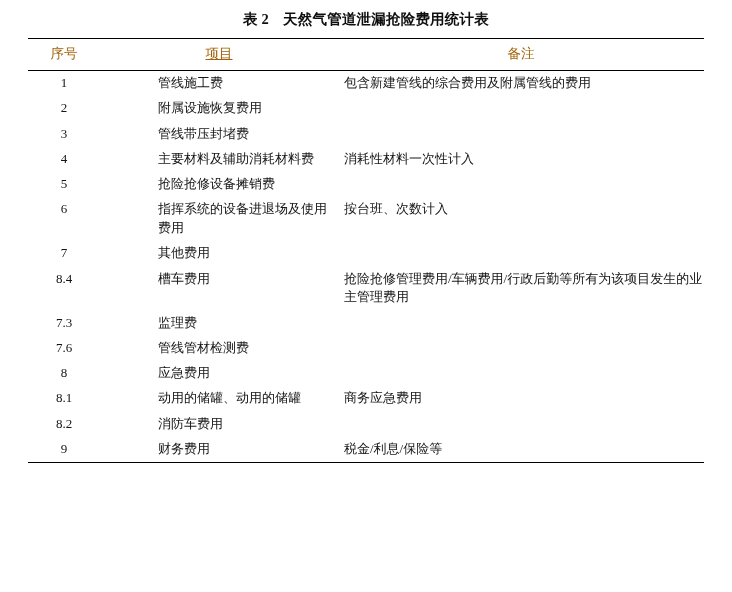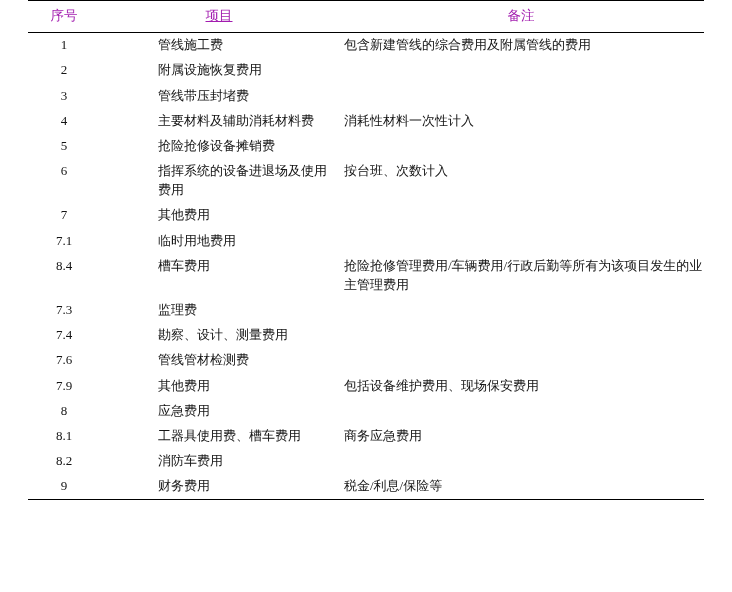--- a/index.html
+++ b/index.html
@@ -38,21 +38,21 @@
     border-collapse: collapse;
     font-size: 13px;
   }
   table.cost-table thead th {
     font-weight: normal;
     font-size: 13.5px;
     padding: 6px 0 7px 0;
     border-top: 1.6px solid #000;
     border-bottom: 1px solid #000;
     text-align: center;
-    color: #a21caf;
+    color: #a16207;
   }
   table.cost-table tbody tr:last-child td {
     border-bottom: 1.6px solid #000;
   }
   table.cost-table td {
     padding: 3.2px 0;
     vertical-align: top;
     line-height: 1.45;
     color: #141414;
   }
@@ -88,20 +88,23 @@
   .tall td {
     padding-top: 5.5px;
     padding-bottom: 5.5px;
   }
 </style>
 </head>
 <body>
 
 <div class="page">
 
+  <div class="table-caption">
+    <span class="cap-label">表 2</span><span class="cap-title">天然气管道泄漏抢险费用统计表</span>
+  </div>
 
   <table class="cost-table">
     <thead>
       <tr>
         <th class="col-no">序号</th>
         <th class="col-item">项目</th>
         <th class="col-remark">备注</th>
       </tr>
     </thead>
     <tbody>
@@ -134,57 +137,42 @@
         <td class="col-no">6</td>
         <td class="col-item">指挥系统的设备进退场及使用费用</td>
         <td class="col-remark">按台班、次数计入</td>
       </tr>
       <tr>
         <td class="col-no">7</td>
         <td class="col-item">其他费用</td>
         <td class="col-remark"></td>
       </tr>
       <tr class="tall">
-        <td class="col-no">7.1</td>
-        <td class="col-item">临时用地费用</td>
-        <td class="col-remark"></td>
-      </tr>
-      <tr class="tall">
         <td class="col-no">8.4</td>
         <td class="col-item">槽车费用</td>
         <td class="col-remark remark-multiline">抢险抢修管理费用/车辆费用/行政后勤等所有为该项目发生的业主管理费用</td>
       </tr>
       <tr class="tall">
         <td class="col-no">7.3</td>
         <td class="col-item">监理费</td>
         <td class="col-remark"></td>
       </tr>
       <tr class="tall">
-        <td class="col-no">7.4</td>
-        <td class="col-item">勘察、设计、测量费用</td>
-        <td class="col-remark"></td>
-      </tr>
-      <tr class="tall">
         <td class="col-no">7.6</td>
         <td class="col-item">管线管材检测费</td>
         <td class="col-remark"></td>
-      </tr>
-      <tr>
-        <td class="col-no">7.9</td>
-        <td class="col-item">其他费用</td>
-        <td class="col-remark">包括设备维护费用、现场保安费用</td>
       </tr>
       <tr>
         <td class="col-no">8</td>
         <td class="col-item">应急费用</td>
         <td class="col-remark"></td>
       </tr>
       <tr class="tall">
         <td class="col-no">8.1</td>
-        <td class="col-item">工器具使用费、槽车费用</td>
+        <td class="col-item">动用的储罐、动用的储罐</td>
         <td class="col-remark">商务应急费用</td>
       </tr>
       <tr class="tall">
         <td class="col-no">8.2</td>
         <td class="col-item">消防车费用</td>
         <td class="col-remark"></td>
       </tr>
       <tr class="tall">
         <td class="col-no">9</td>
         <td class="col-item">财务费用</td>

